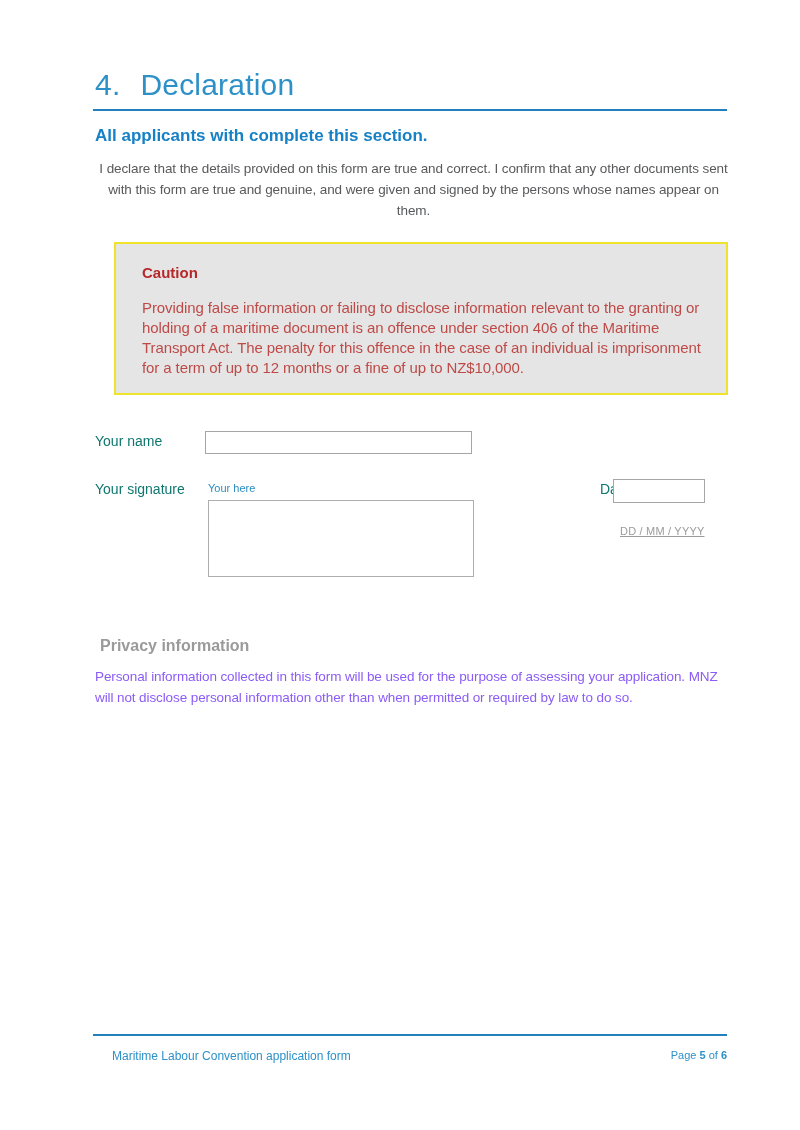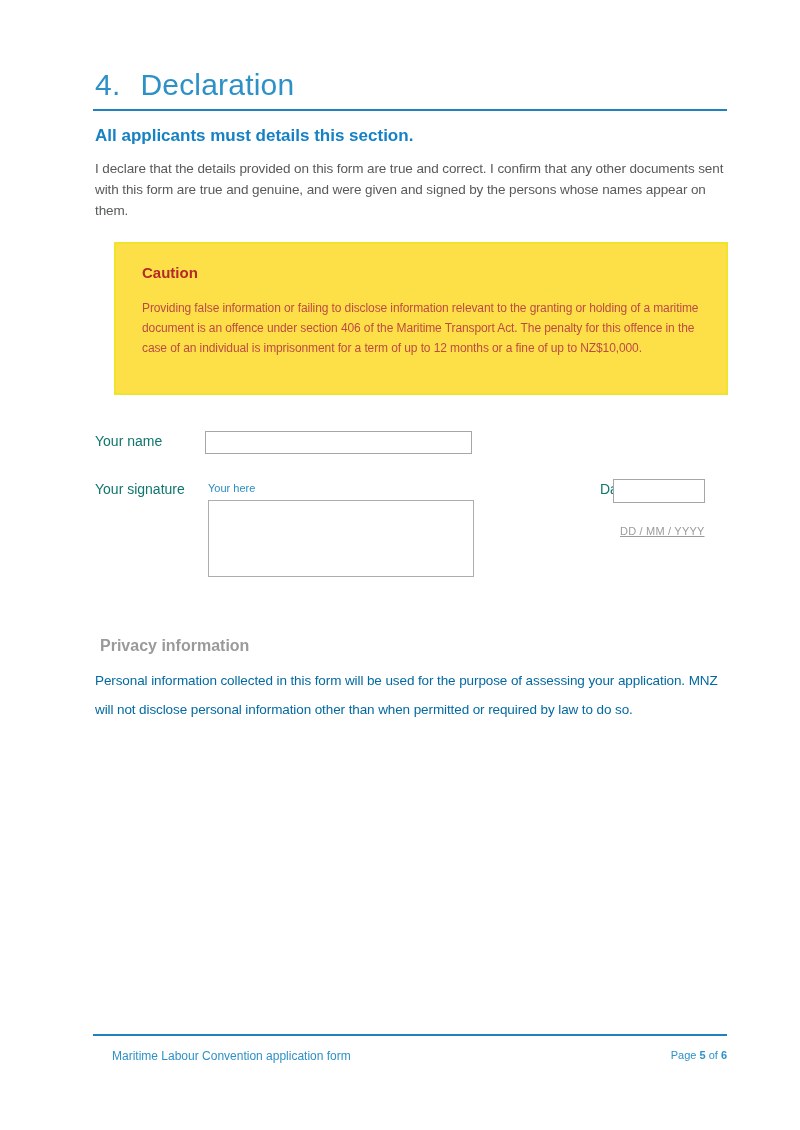--- a/index.html
+++ b/index.html
@@ -29,35 +29,36 @@
 
   .subtitle {
     position:absolute; left:95px; top:114px;
     font-size:17px; font-weight:bold; color:#1681C4;
   }
 
   .intro {
     position:absolute; left:95px; top:146px; width:637px;
     font-size:13.5px; line-height:21px; color:#58595B;
     letter-spacing:-0.1px;
+    text-align:center;
   }
 
   
   .caution {
     position:absolute; left:114px; top:230px;
     width:614px; height:153px;
-    background:#fde047; border:2px solid #EFE32B;
+    background:#e5e5e5; border:2px solid #EFE32B;
   }
   .caution-title {
     position:absolute; left:26px; top:20px;
     font-size:15px; font-weight:bold; color:#B5292B;
   }
   .caution-body {
     position:absolute; left:26px; top:54px; width:564px;
-    font-size:12px; line-height:20px; color:#BE4A47;
+    font-size:15px; line-height:20px; color:#BE4A47;
     letter-spacing:-0.1px;
   }
 
   
   .field-label {
     position:absolute; font-size:14px; color:#0f766e;
   }
   .name-label { left:95px; top:421px; }
   .name-input {
     position:absolute; left:205px; top:419px;
@@ -89,21 +90,21 @@
     font-size:11px; color:#9B9B9B; letter-spacing:0.2px;text-decoration:underline;
   }
 
   
   .privacy-heading {
     position:absolute; left:100px; top:625px;
     font-size:16px; font-weight:bold; color:#9A9A9A;
   }
   .privacy-p1 {
     position:absolute; left:95px; top:654px; width:640px;
-    font-size:13.5px; line-height:29px; color:#0369a1;
+    font-size:13.5px; line-height:21px; color:#8b5cf6;
     letter-spacing:-0.1px;
   }
   .privacy-p2 {
     position:absolute; left:95px; top:706px; width:640px;
     font-size:13.5px; line-height:21px; color:#58595B;
     letter-spacing:-0.1px;
   }
 
   
   .footer-rule {
@@ -122,21 +123,21 @@
 </style>
 </head>
 <body>
 
 <div class="page">
 
   <h1 class="section-title"><span class="num">4.</span><span>Declaration</span></h1>
 
   <div class="title-rule"></div>
 
-  <h2 class="subtitle">All applicants must details this section.</h2>
+  <h2 class="subtitle">All applicants with complete this section.</h2>
 
   <p class="intro">I declare that the details provided on this form are true and correct. I confirm that any other documents sent with this form are true and genuine, and were given and signed by the persons whose names appear on them.</p>
 
   <div class="caution">
     <div class="caution-title">Caution</div>
     <p class="caution-body">Providing false information or failing to disclose information relevant to the granting or holding of a maritime document is an offence under section 406 of the Maritime Transport Act. The penalty for this offence in the case of an individual is imprisonment for a term of up to 12 months or a fine of up to NZ$10,000.</p>
   </div>
 
   <label class="field-label name-label">Your name</label>
   <input class="name-input" type="text" value="" style="">

